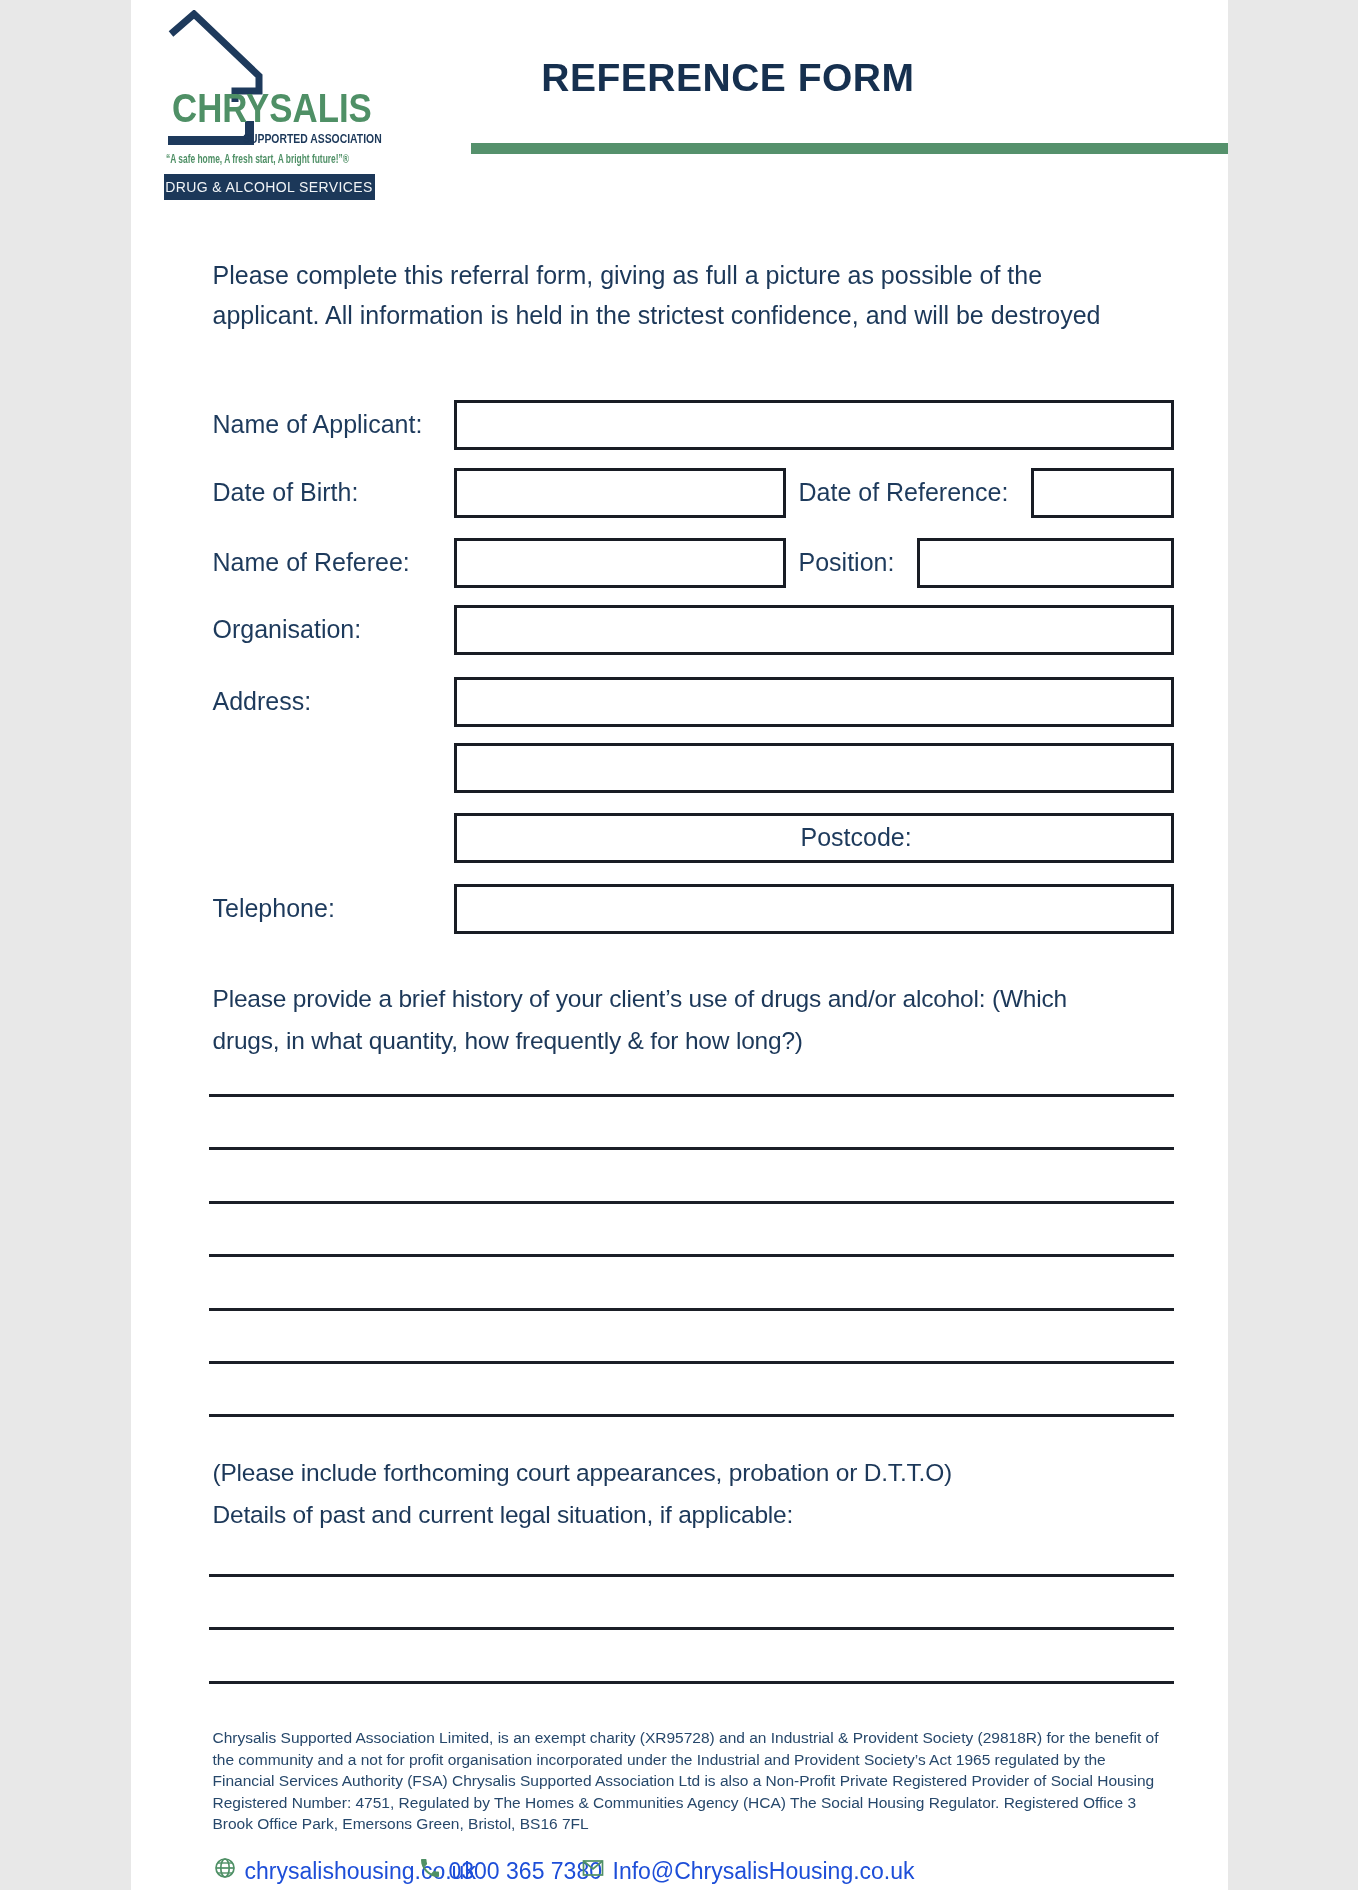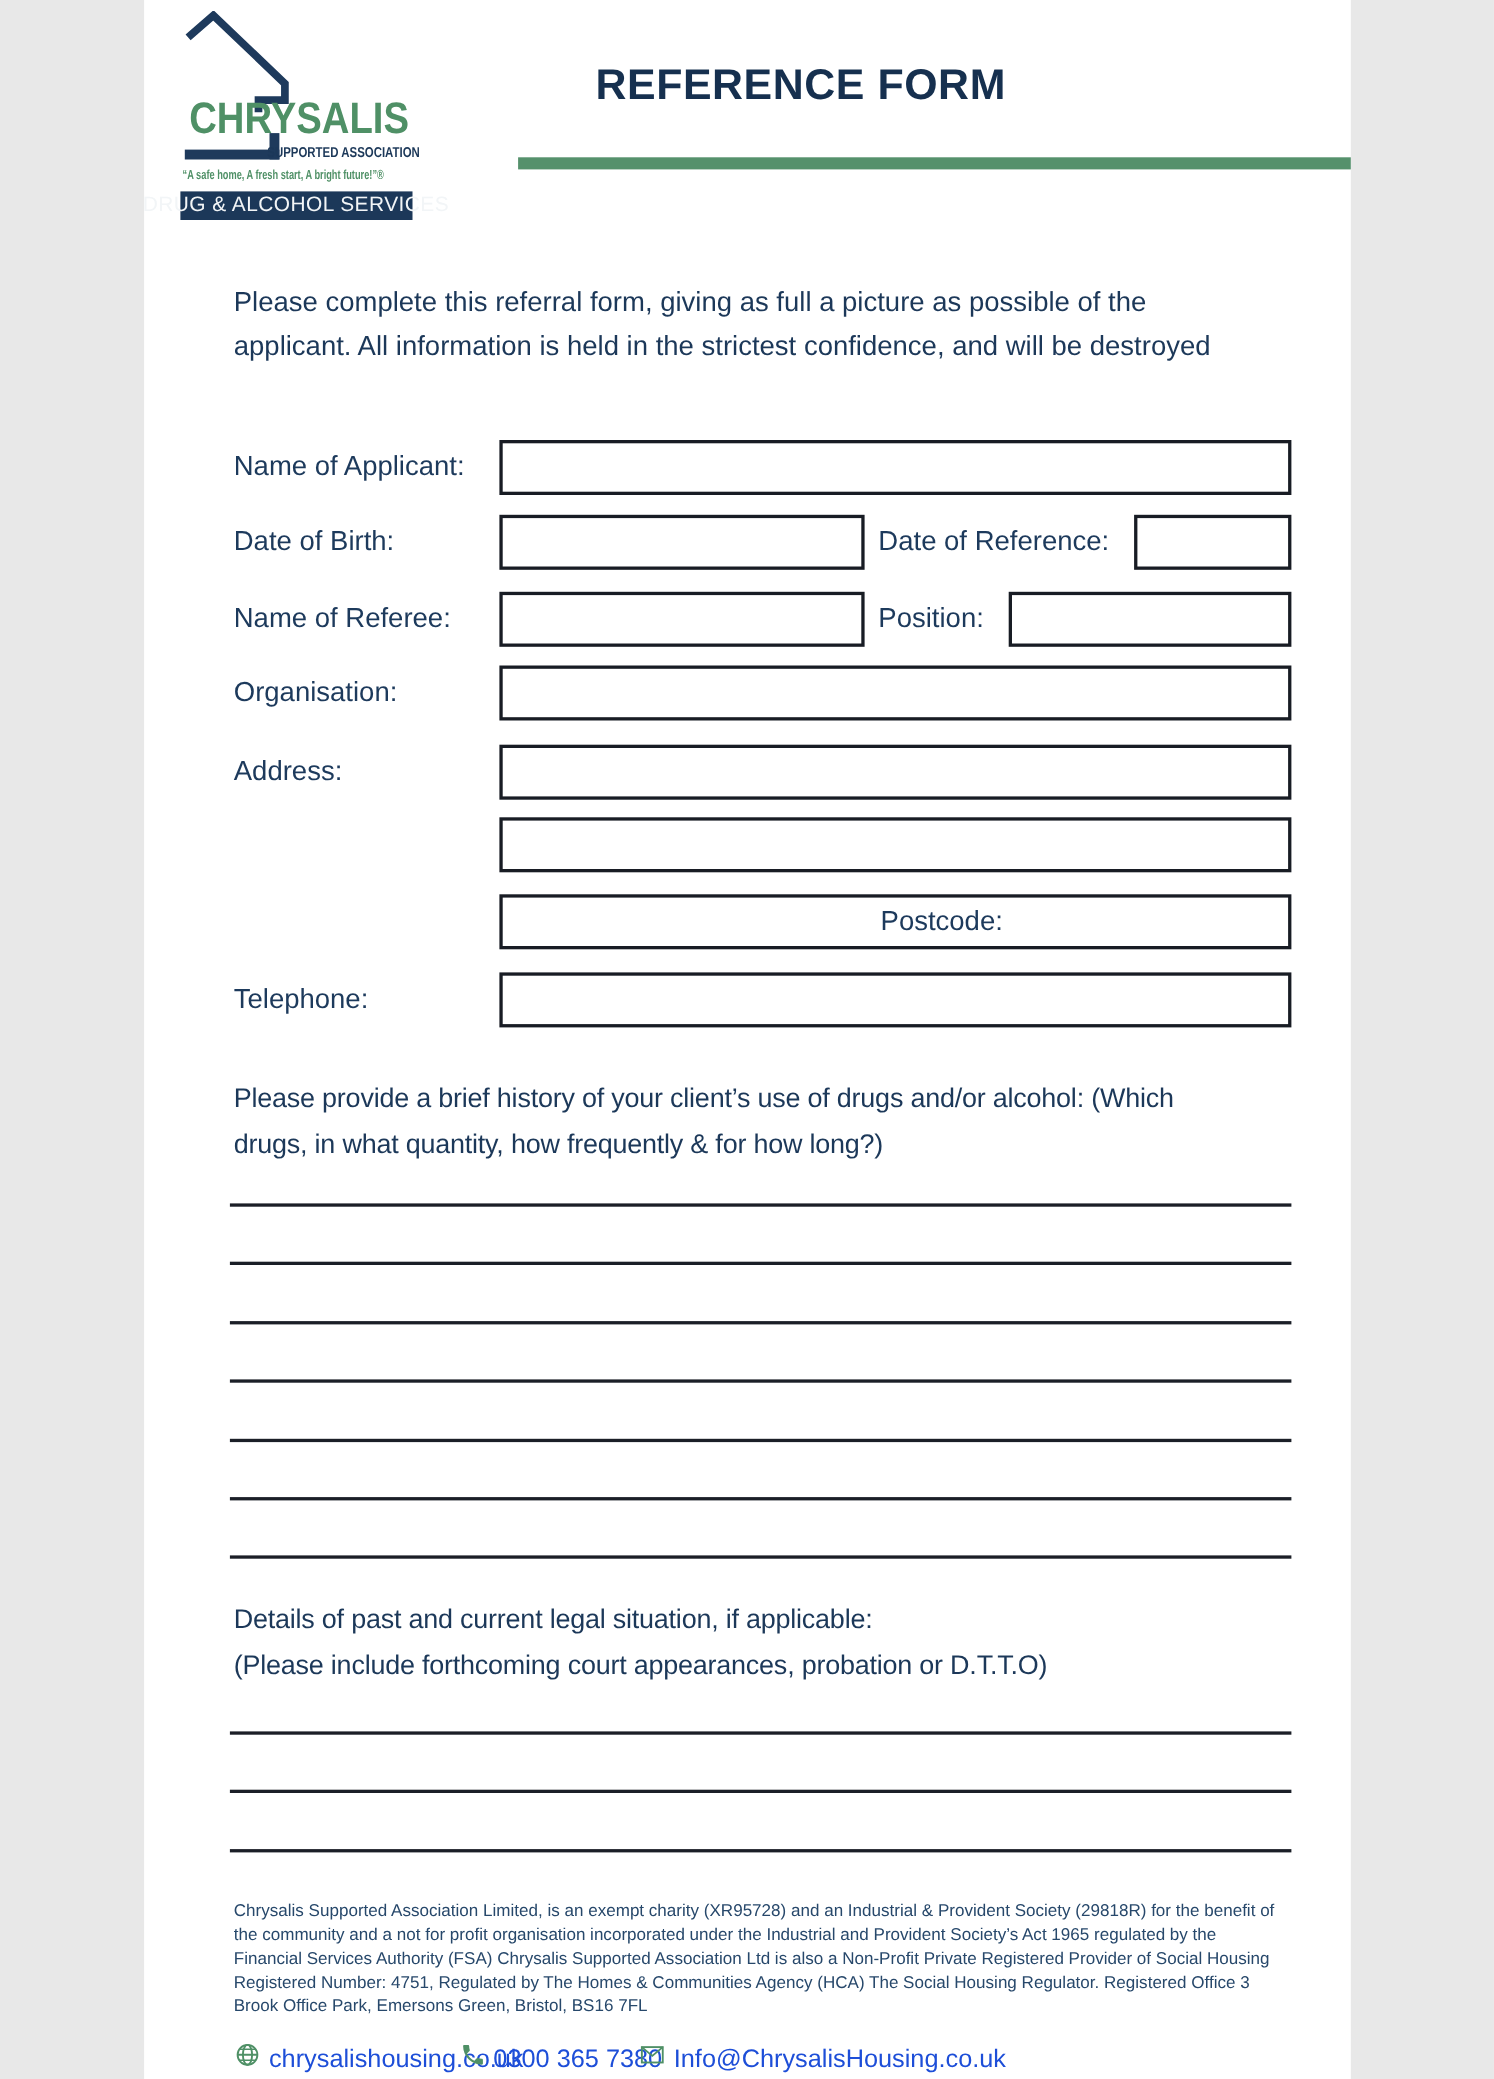--- a/index.html
+++ b/index.html
@@ -15,21 +15,21 @@
   }
   .abs{position:absolute;}
   
   #brand-name{left:41px;top:86px;font-size:40px;font-weight:bold;color:var(--green);
     letter-spacing:0px;transform:scaleX(0.87);transform-origin:left top;white-space:nowrap;}
   #brand-sub{left:112px;top:131px;font-size:13px;font-weight:bold;color:var(--navy);
     transform:scaleX(0.8);transform-origin:left top;white-space:nowrap;}
   #brand-tagline{left:35px;top:152px;font-size:12px;font-weight:600;color:var(--green);
     transform:scaleX(0.7);transform-origin:left top;white-space:nowrap;}
   #brand-banner{left:33px;top:174px;width:211px;height:26px;background:var(--navy);
-    color:#f2f5f7;font-size:19px;letter-spacing:0.4px;display:flex;align-items:center;
+    color:#f2f5f7;font-size:14px;letter-spacing:0.4px;display:flex;align-items:center;
     justify-content:center;white-space:nowrap;}
   #form-title{top:56px;right:313px;font-size:39px;font-weight:bold;color:#16304f;
     letter-spacing:0.5px;white-space:nowrap;text-align:right;}
   #title-bar{left:340px;top:143px;width:1018px;height:11px;background:#55916c;}
   
   #intro{left:82px;top:255px;font-size:25px;line-height:40px;}
   #intro span{display:block;white-space:nowrap;}
   
   .flabel{font-size:25px;white-space:nowrap;color:#1d3a5c;}
   .fbox{position:absolute;box-sizing:border-box;height:50px;border:3px solid #181c24;
@@ -106,22 +106,22 @@
       <div class="rule"></div>
       <div class="rule"></div>
       <div class="rule"></div>
       <div class="rule"></div>
       <div class="rule"></div>
       <div class="rule"></div>
       <div class="rule"></div>
     </div>
 
   <div class="abs prompt" style="left:82px;top:1452px;">
+    <span>(Please include forthcoming court appearances, probation or D.T.T.O)</span>
     <span>Details of past and current legal situation, if applicable:</span>
-    <span>(Please include forthcoming court appearances, probation or D.T.T.O)</span>
   </div>
   <div class="rules" style="top:1574px;">
       <div class="rule"></div>
       <div class="rule"></div>
       <div class="rule"></div>
     </div>
 
   <div class="abs" id="footer-legal">Chrysalis Supported Association Limited, is an exempt charity (XR95728) and an Industrial &amp; Provident Society (29818R) for the benefit of the community and a not for profit organisation incorporated under the Industrial and Provident Society’s Act 1965 regulated by the Financial Services Authority (FSA) Chrysalis Supported Association Ltd is also a Non-Profit Private Registered Provider of Social Housing Registered Number: 4751, Regulated by The Homes &amp; Communities Agency (HCA) The Social Housing Regulator. Registered Office 3 Brook Office Park, Emersons Green, Bristol, BS16 7FL</div>
 
   <svg class="cicon" style="left:82px;top:1856px;" viewBox="0 0 24 24">

